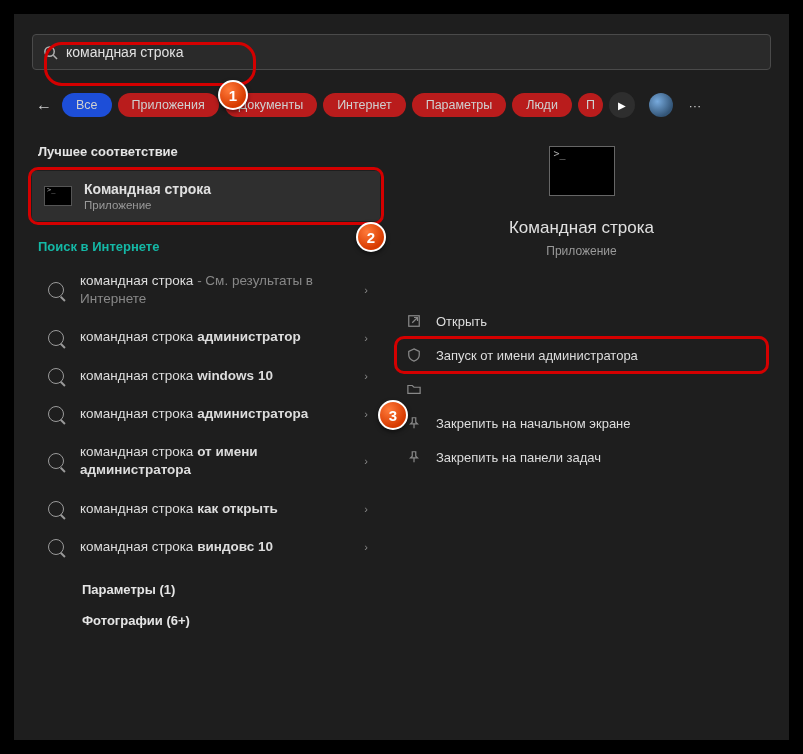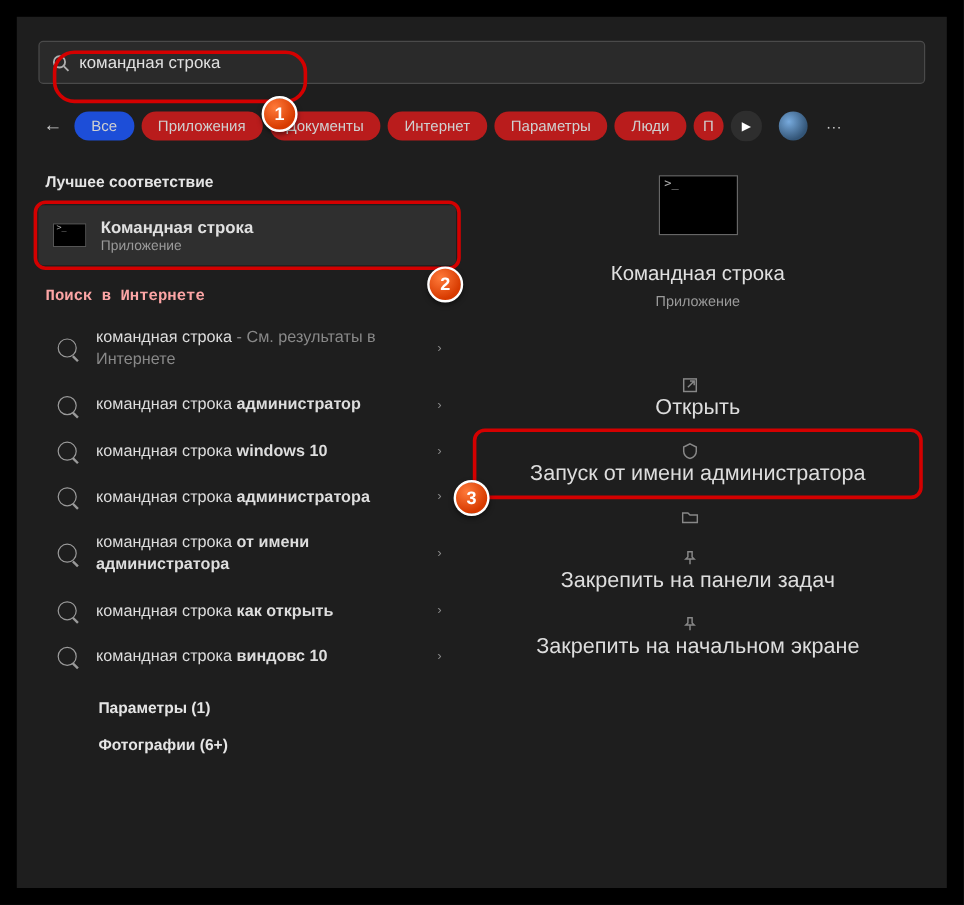--- a/index.html
+++ b/index.html
@@ -109,23 +109,22 @@
   .best-sub { font-size: 11.5px; color: #9a9a9a; margin-top: 2px; }
   .hl-best {
     position: absolute;
     border: 3px solid #d40000;
     border-radius: 10px;
     left: -4px; top: -4px; right: -4px; bottom: -4px;
     pointer-events: none;
   }
   .sug-list { margin-top: 6px; }
   .sug-title {
-    font-size: 13px; font-weight: 600; color: #fca5a5;
+    font-size: 13px; font-weight: 600; color: #14b8a6;
     margin: 18px 0 8px 6px;
-    font-family: Liberation Mono, monospace;
   }
   .sug {
     display: flex; align-items: center;
     padding: 10px 12px 10px 16px;
     border-radius: 4px;
     position: relative;
   }
   .sug-icon {
     width: 16px; height: 16px; flex-shrink: 0; margin-right: 16px;
     border: 1.5px solid #9a9a9a; border-radius: 50%; position: relative;
@@ -153,23 +152,22 @@
     content: ">_"; position: absolute; top: 1px; left: 4px;
     font-size: 10px; color: #aaa; font-family: monospace;
   }
   .big-title { font-size: 17px; font-weight: 400; }
   .big-sub { font-size: 12px; color: #9a9a9a; margin-top: 6px; }
   .actions { margin-top: 46px; }
   .action {
     display: flex; align-items: center;
     padding: 9px 14px;
     border-radius: 4px;
-    font-size: 18px; color: #ddd;
-    position: relative;
-    flex-direction: column;
+    font-size: 13px; color: #ddd;
+    position: relative;
   }
   .act-icon {
     width: 16px; height: 16px; margin-right: 14px; flex-shrink: 0;
     display: flex; align-items: center; justify-content: center;
     color: #888;
   }
   .hl-action {
     position: absolute;
     border: 3px solid #d40000;
     border-radius: 10px;
@@ -310,29 +308,29 @@
                 <path d="M1 4 H6 L8 6 H15 V13 H1 Z" fill="none" stroke="#888" stroke-width="1.4"></path>
               </svg>
             </div>
           </div>
           <div class="action">
             <div class="act-icon">
               <svg width="14" height="14" viewBox="0 0 16 16">
                 <path d="M6 2 H10 L10 7 L12 9 H4 L6 7 Z M8 9 V14" fill="none" stroke="#888" stroke-width="1.4"></path>
               </svg>
             </div>
+            <span>Закрепить на начальном экране</span>
+          </div>
+          <div class="action">
+            <div class="act-icon">
+              <svg width="14" height="14" viewBox="0 0 16 16">
+                <path d="M6 2 H10 L10 7 L12 9 H4 L6 7 Z M8 9 V14" fill="none" stroke="#888" stroke-width="1.4"></path>
+              </svg>
+            </div>
             <span>Закрепить на панели задач</span>
-          </div>
-          <div class="action">
-            <div class="act-icon">
-              <svg width="14" height="14" viewBox="0 0 16 16">
-                <path d="M6 2 H10 L10 7 L12 9 H4 L6 7 Z M8 9 V14" fill="none" stroke="#888" stroke-width="1.4"></path>
-              </svg>
-            </div>
-            <span>Закрепить на начальном экране</span>
           </div>
         </div>
     </div>
   </div>
 
 </div>
 
 <div class="badge badge1">1</div>
 <div class="badge badge2">2</div>
 <div class="badge badge3">3</div>

